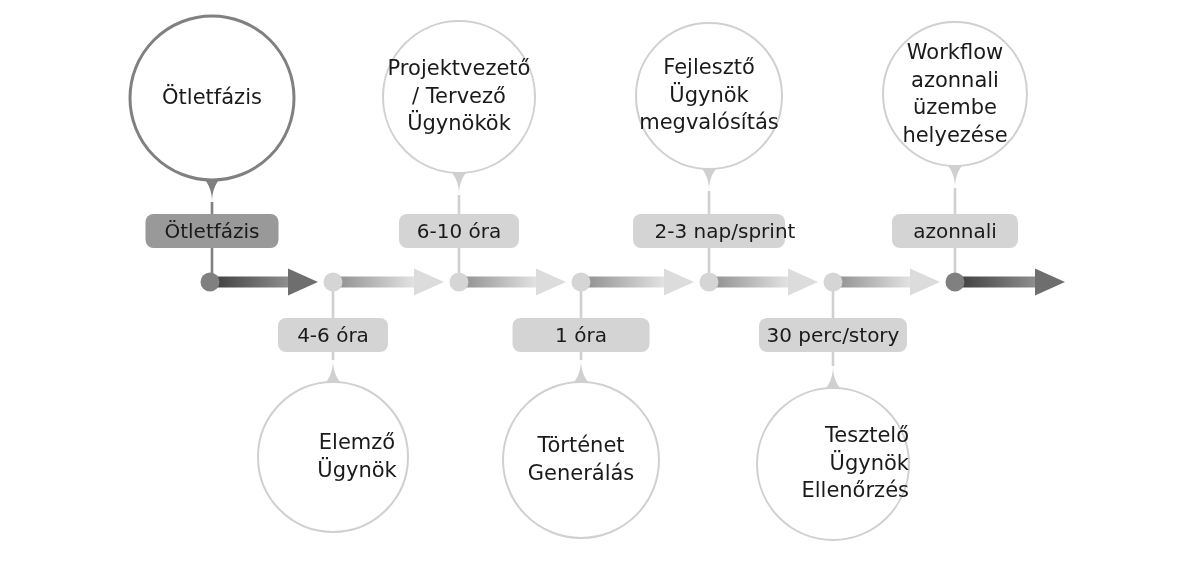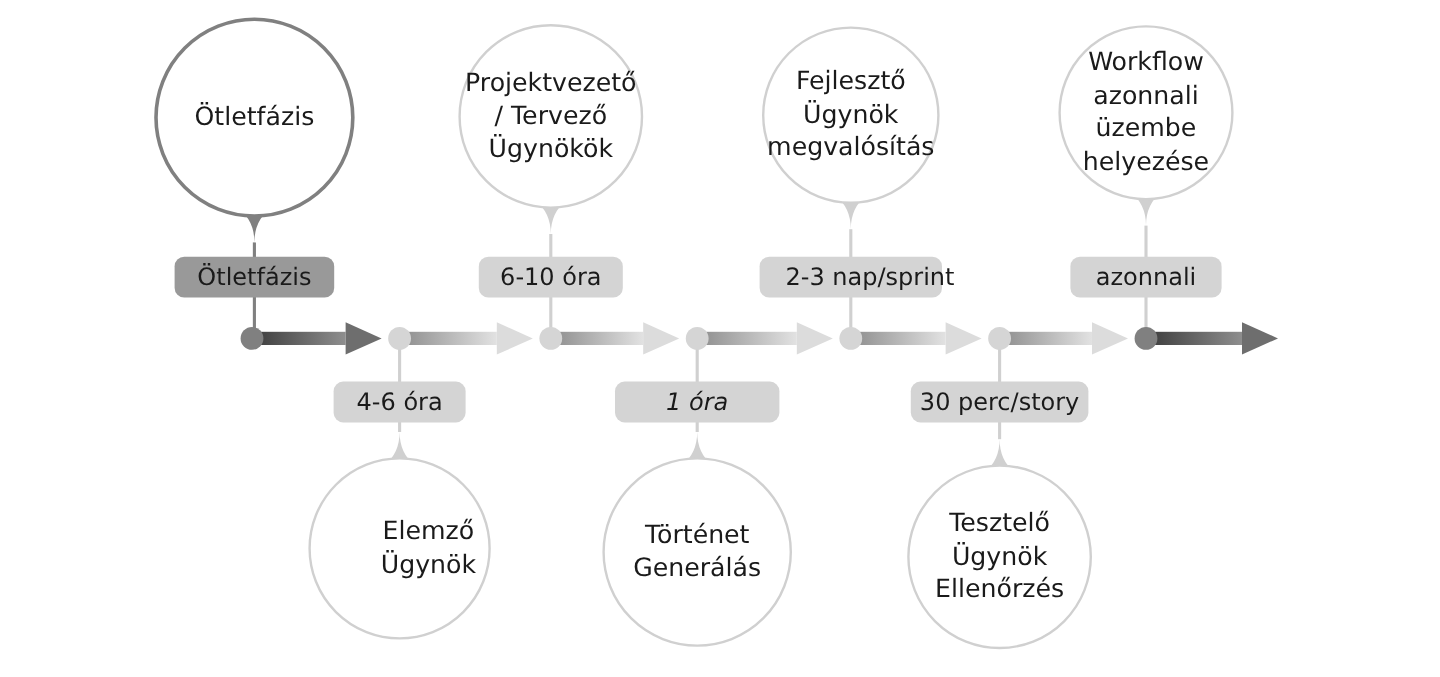--- a/index.html
+++ b/index.html
@@ -121,26 +121,26 @@
       <div class="badge-text tl-label" style="left: 212px; top: 231px; width: 133px;">Ötletfázis</div>
       <div class="balloon-text tl-label" style="left: 333px; top: 457px; width: 150px; padding-left: 48px;">Elemző
 Ügynök</div>
       <div class="badge-text tl-label" style="left: 333px; top: 335px; width: 110px;">4-6 óra</div>
       <div class="balloon-text tl-label" style="left: 459px; top: 97px; width: 152px;">Projektvezető
 / Tervező
 Ügynökök</div>
       <div class="badge-text tl-label" style="left: 459px; top: 231px; width: 120px;">6-10 óra</div>
       <div class="balloon-text tl-label" style="left: 581px; top: 460px; width: 188px;">Történet
 Generálás</div>
-      <div class="badge-text tl-label" style="left: 581px; top: 335px; width: 137px; font-style: italic;">1 óra</div>
+      <div class="badge-text tl-label" style="left: 581px; top: 335px; width: 137px;">1 óra</div>
       <div class="balloon-text tl-label" style="left: 709px; top: 96px; width: 146px; text-align: center;">Fejlesztő
 Ügynök
 megvalósítás</div>
       <div class="badge-text tl-label" style="left: 709px; top: 231px; width: 152px; margin-left: 16px;">2-3 nap/sprint</div>
-      <div class="balloon-text tl-label" style="left: 833px; top: 464px; width: 152px;">Tesztelő
+      <div class="balloon-text tl-label" style="left: 833px; top: 464px; width: 152px; text-align: right;">Tesztelő
 Ügynök
 Ellenőrzés</div>
       <div class="badge-text tl-label" style="left: 833px; top: 335px; width: 176px;">30 perc/story</div>
       <div class="balloon-text tl-label" style="left: 955px; top: 94px; width: 144px;">Workflow
 azonnali
 üzembe
 helyezése</div>
       <div class="badge-text tl-label" style="left: 955px; top: 231px; width: 126px;">azonnali</div>
     </div>
 </div>

